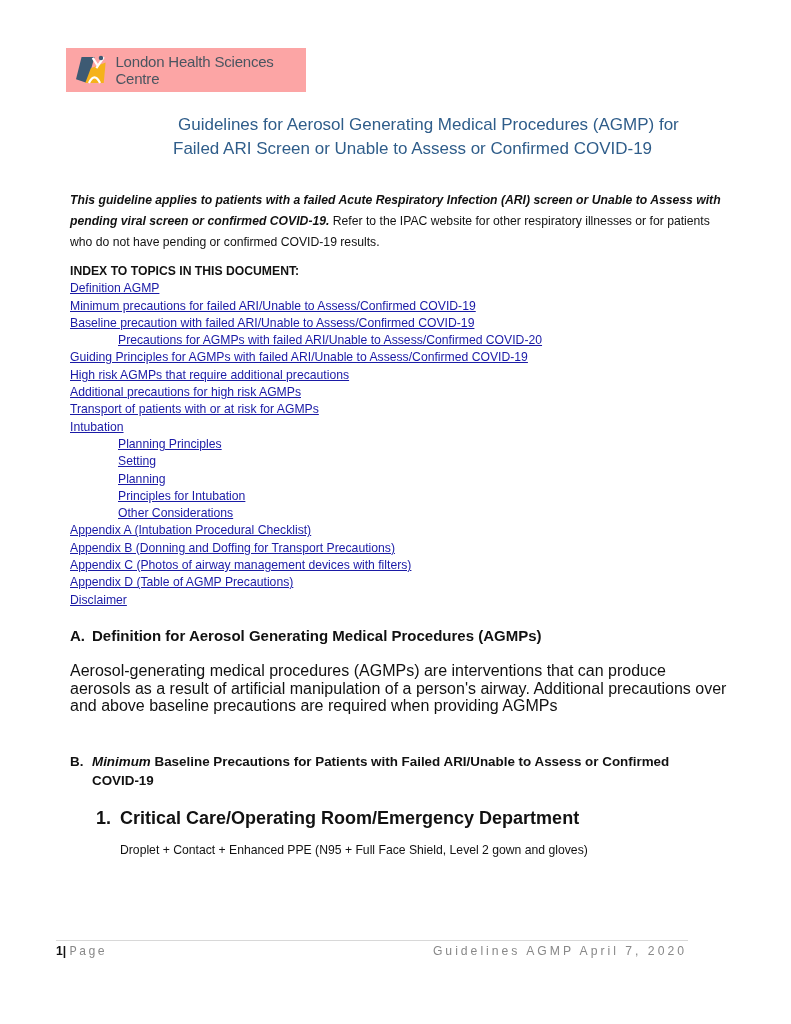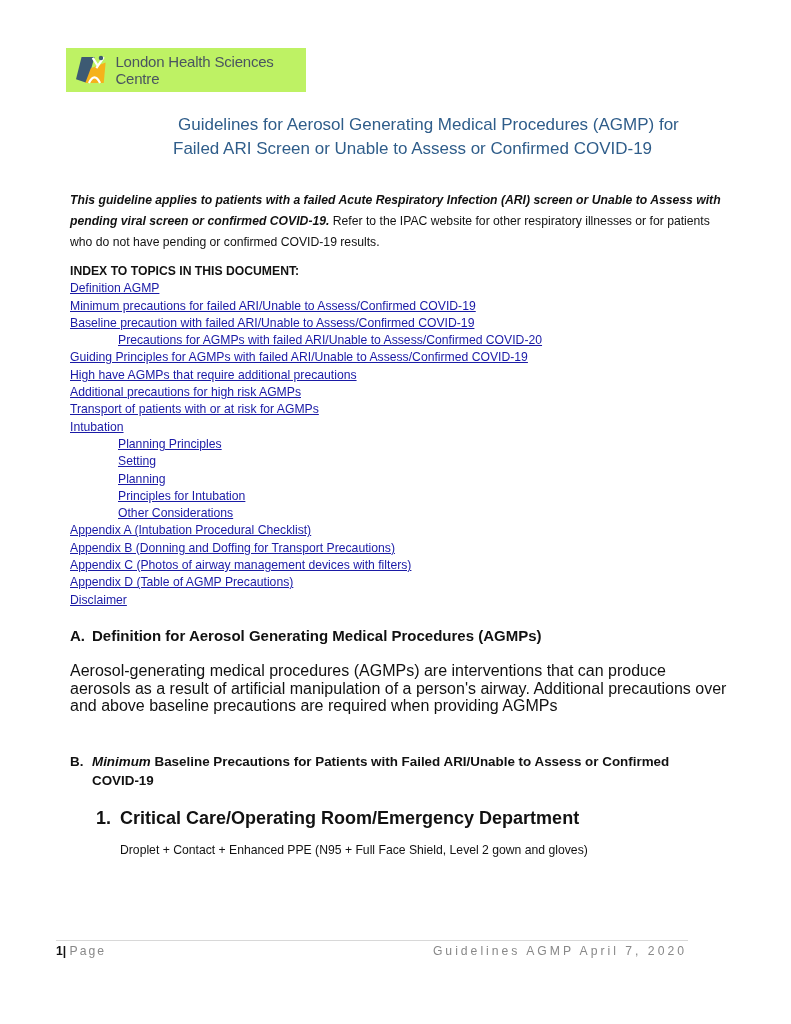--- a/index.html
+++ b/index.html
@@ -1,19 +1,19 @@
 <!DOCTYPE html>
 <html><head>
 <meta charset="utf-8">
 <style>
   html, body { margin: 0; padding: 0; background: #ffffff; }
   body { width: 791px; height: 1024px; position: relative; overflow: hidden;
          font-family: "Liberation Sans", sans-serif; color: #111; }
   .logo { position: absolute; left: 66px; top: 48px; width: 240px; height: 44px;
-          background: #bef264; display: flex; align-items: center; }
+          background: #fca5a5; display: flex; align-items: center; }
   .logo-mark { width: 34px; height: 32px; margin-left: 10px; position: relative; }
   .logo-text { font-size: 15px; color: #4a5560; margin-left: 8px; letter-spacing: -0.2px; }
   .title { position: absolute; top: 113px; left: 0; width: 791px; color: #2f5d8a; font-size: 17px; line-height: 24px; }
   .title .l1 { position: absolute; left: 178px; top: 0; white-space: nowrap; }
   .title .l2 { position: absolute; left: 173px; top: 24px; white-space: nowrap; }
   .intro { position: absolute; left: 70px; top: 190px; width: 660px; font-size: 12.2px; line-height: 21px; }
   .intro b { font-style: italic; text-align: right; }
   .index { position: absolute; left: 70px; top: 263px; font-size: 12.2px; line-height: 17.3px; }
   .index-head { font-weight: bold; }
   .index a { color: #1a1aa6; text-decoration: underline; display: block; white-space: nowrap; }
@@ -25,21 +25,21 @@
   .secB .num { position: absolute; left: 0; top: 0; }
   .secB .txt { display: block; padding-left: 22px; }
   .item1 { position: absolute; left: 96px; top: 808px; font-weight: bold; font-size: 18px; }
   .item1 .num { display: inline-block; width: 24px; }
   .pB { position: absolute; left: 120px; top: 843px; font-size: 12.2px; }
   .footer-rule { position: absolute; left: 56px; top: 940px; width: 632px; height: 1px; background: #d8d8d8; }
   .footer { position: absolute; top: 944px; font-size: 12.2px; }
   .footer.left { left: 56px; }
   .footer .pgnum { font-weight: bold; }
   .footer .bar { font-weight: bold; }
-  .footer .pg { color: #888; letter-spacing: 2px; }
+  .footer .pg { color: #888; letter-spacing: 2px; font-family: Liberation Mono, monospace; }
   .footer.right { right: 104px; color: #888; letter-spacing: 3px; }
 </style>
 </head>
 <body>
 
 <div class="logo">
   <svg class="logo-mark" viewBox="0 0 34 32">
     <polygon points="6,2 20,2 12,30 0,26" fill="#3d5a73"></polygon>
     <polygon points="16,14 32,8 30,30 10,30" fill="#f5b21b"></polygon>
     <path d="M18,3 L24,12 M30,2 L22,14 M14,30 Q20,18 26,30" stroke="#ffffff" stroke-width="2.4" fill="none"></path>
@@ -58,21 +58,21 @@
 </div>
 
 <div class="index">
   <div class="index-head">INDEX TO TOPICS IN THIS DOCUMENT:</div>
   <div id="index-list">
       <a href="#" class="">Definition AGMP</a>
       <a href="#" class="">Minimum precautions for failed ARI/Unable to Assess/Confirmed COVID-19</a>
       <a href="#" class="">Baseline precaution with failed ARI/Unable to Assess/Confirmed COVID-19</a>
       <a href="#" class="ind">Precautions for AGMPs with failed ARI/Unable to Assess/Confirmed COVID-20</a>
       <a href="#" class="">Guiding Principles for AGMPs with failed ARI/Unable to Assess/Confirmed COVID-19</a>
-      <a href="#" class="">High have AGMPs that require additional precautions</a>
+      <a href="#" class="">High risk AGMPs that require additional precautions</a>
       <a href="#" class="">Additional precautions for high risk AGMPs</a>
       <a href="#" class="">Transport of patients with or at risk for AGMPs</a>
       <a href="#" class="">Intubation</a>
       <a href="#" class="ind">Planning Principles</a>
       <a href="#" class="ind">Setting</a>
       <a href="#" class="ind">Planning</a>
       <a href="#" class="ind">Principles for Intubation</a>
       <a href="#" class="ind">Other Considerations</a>
       <a href="#" class="">Appendix A (Intubation Procedural Checklist)</a>
       <a href="#" class="">Appendix B (Donning and Doffing for Transport Precautions)</a>

